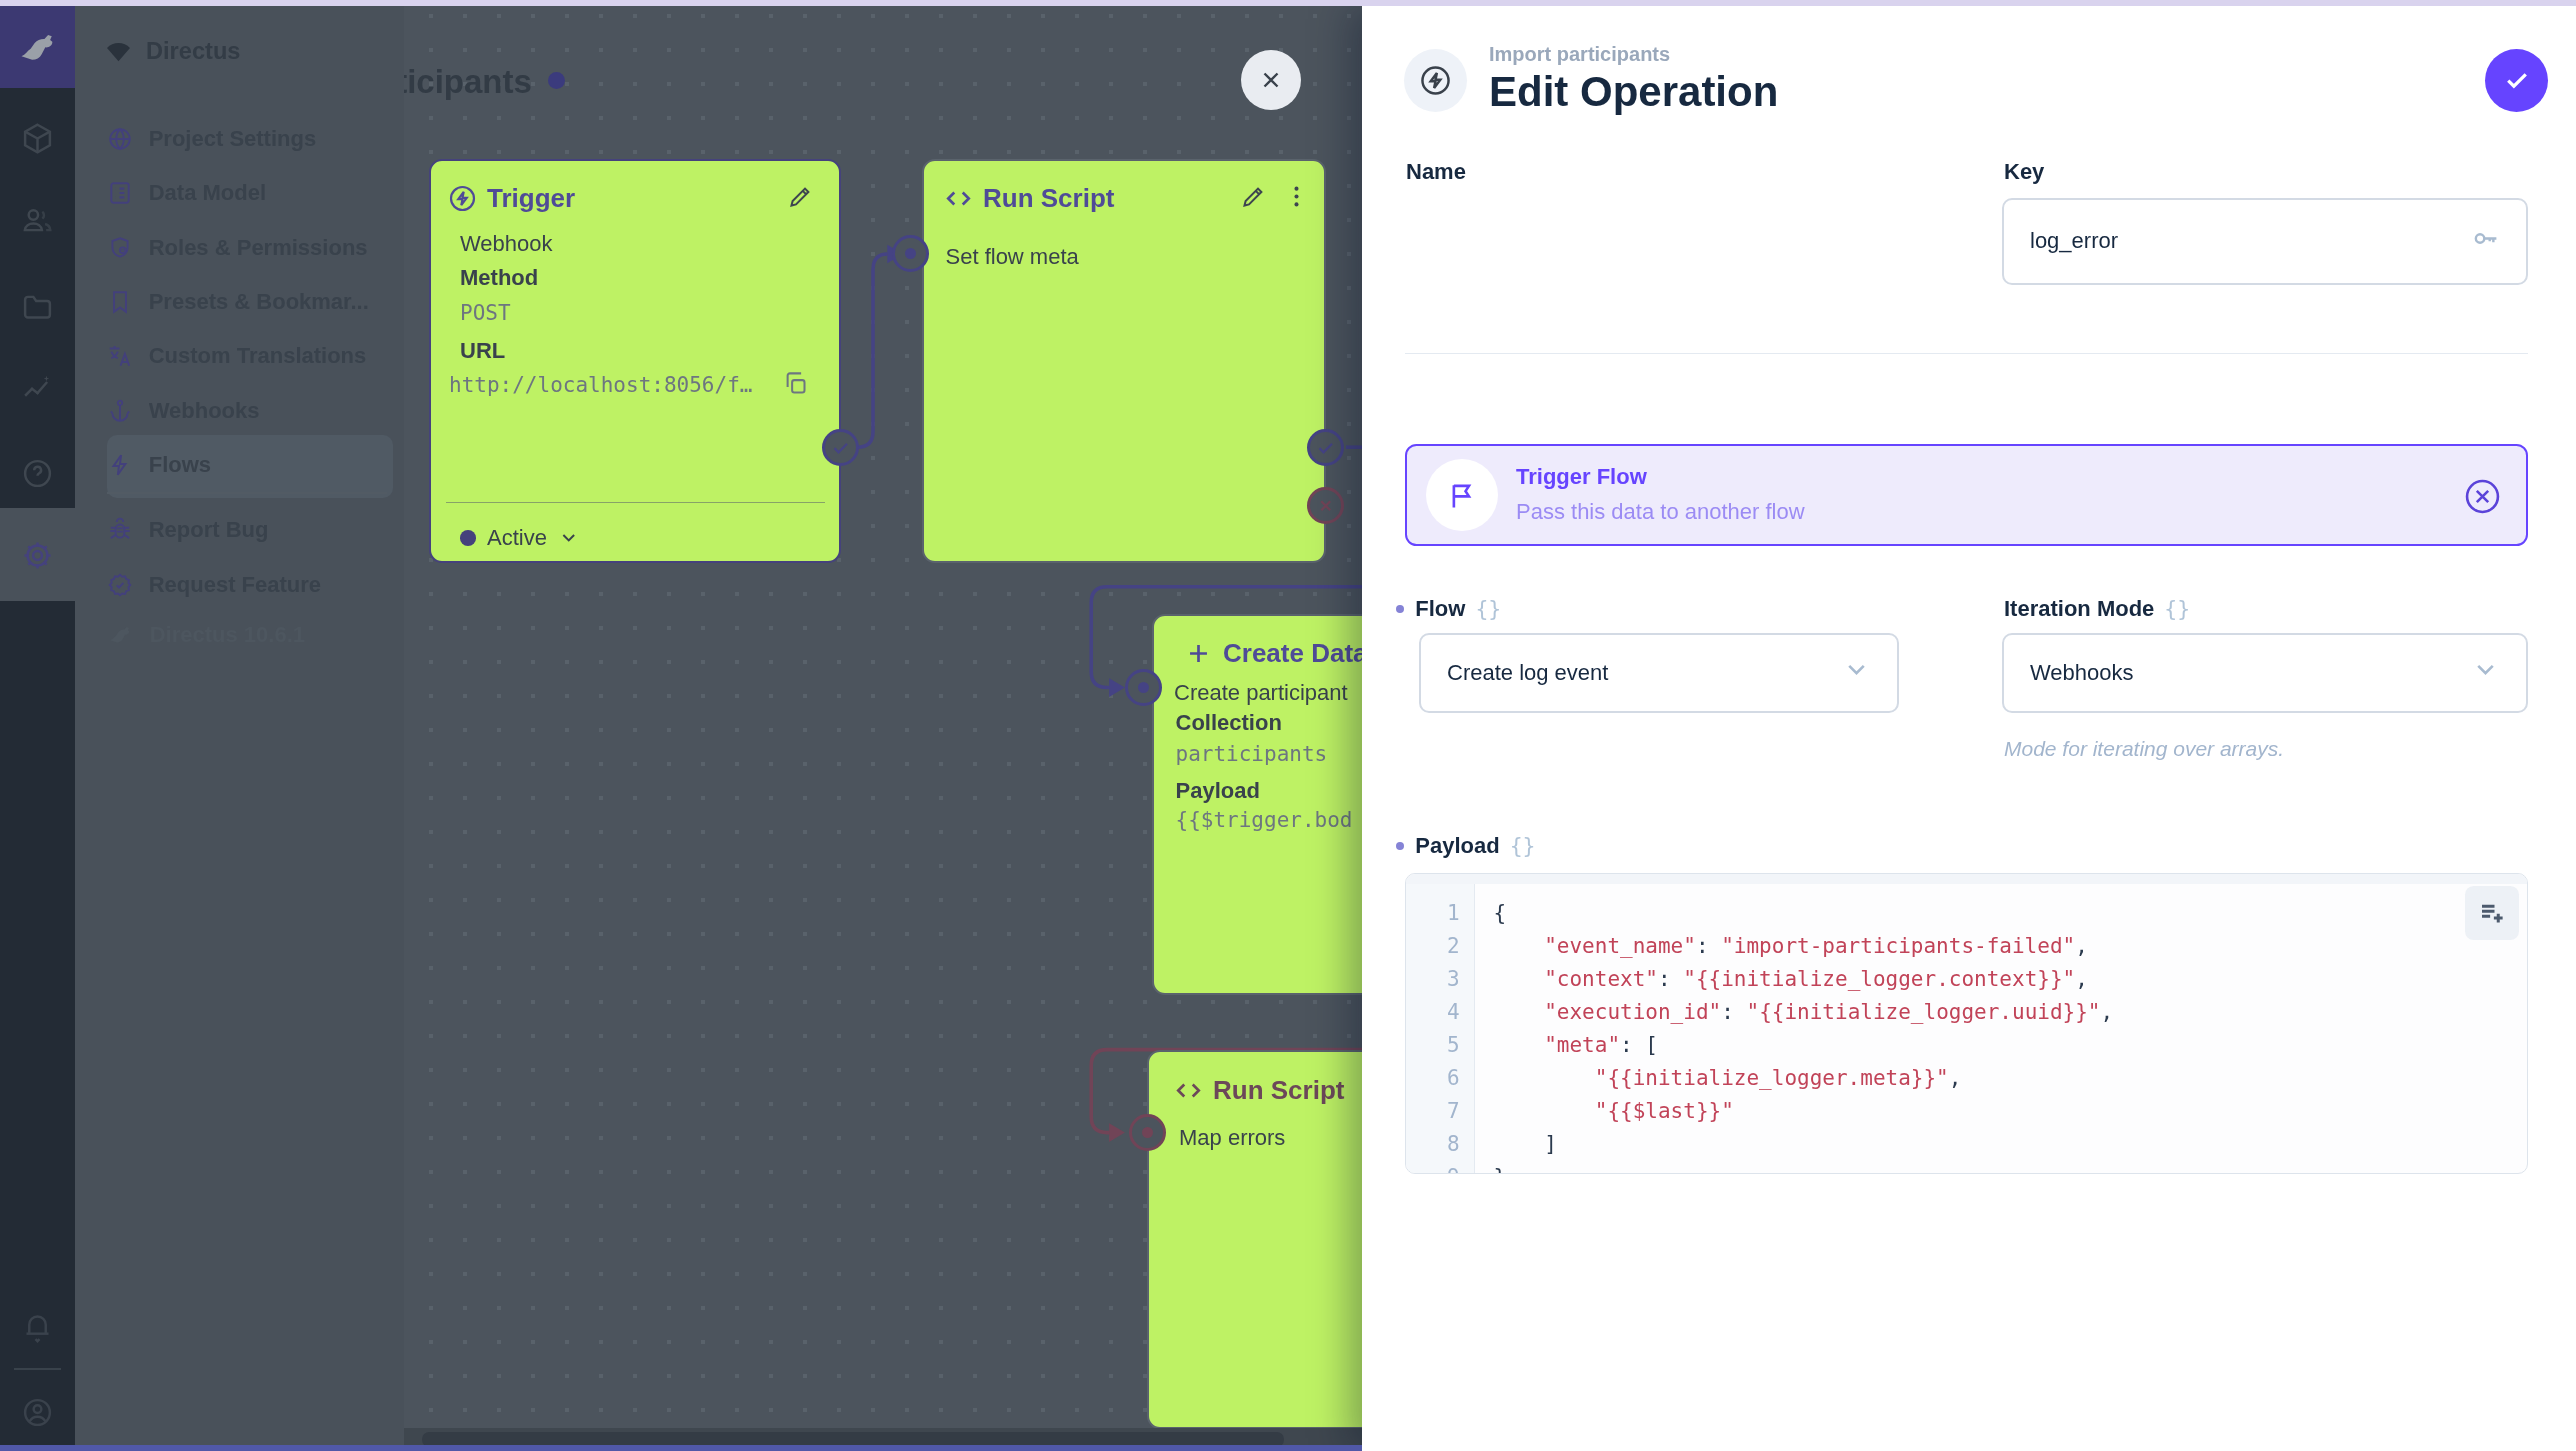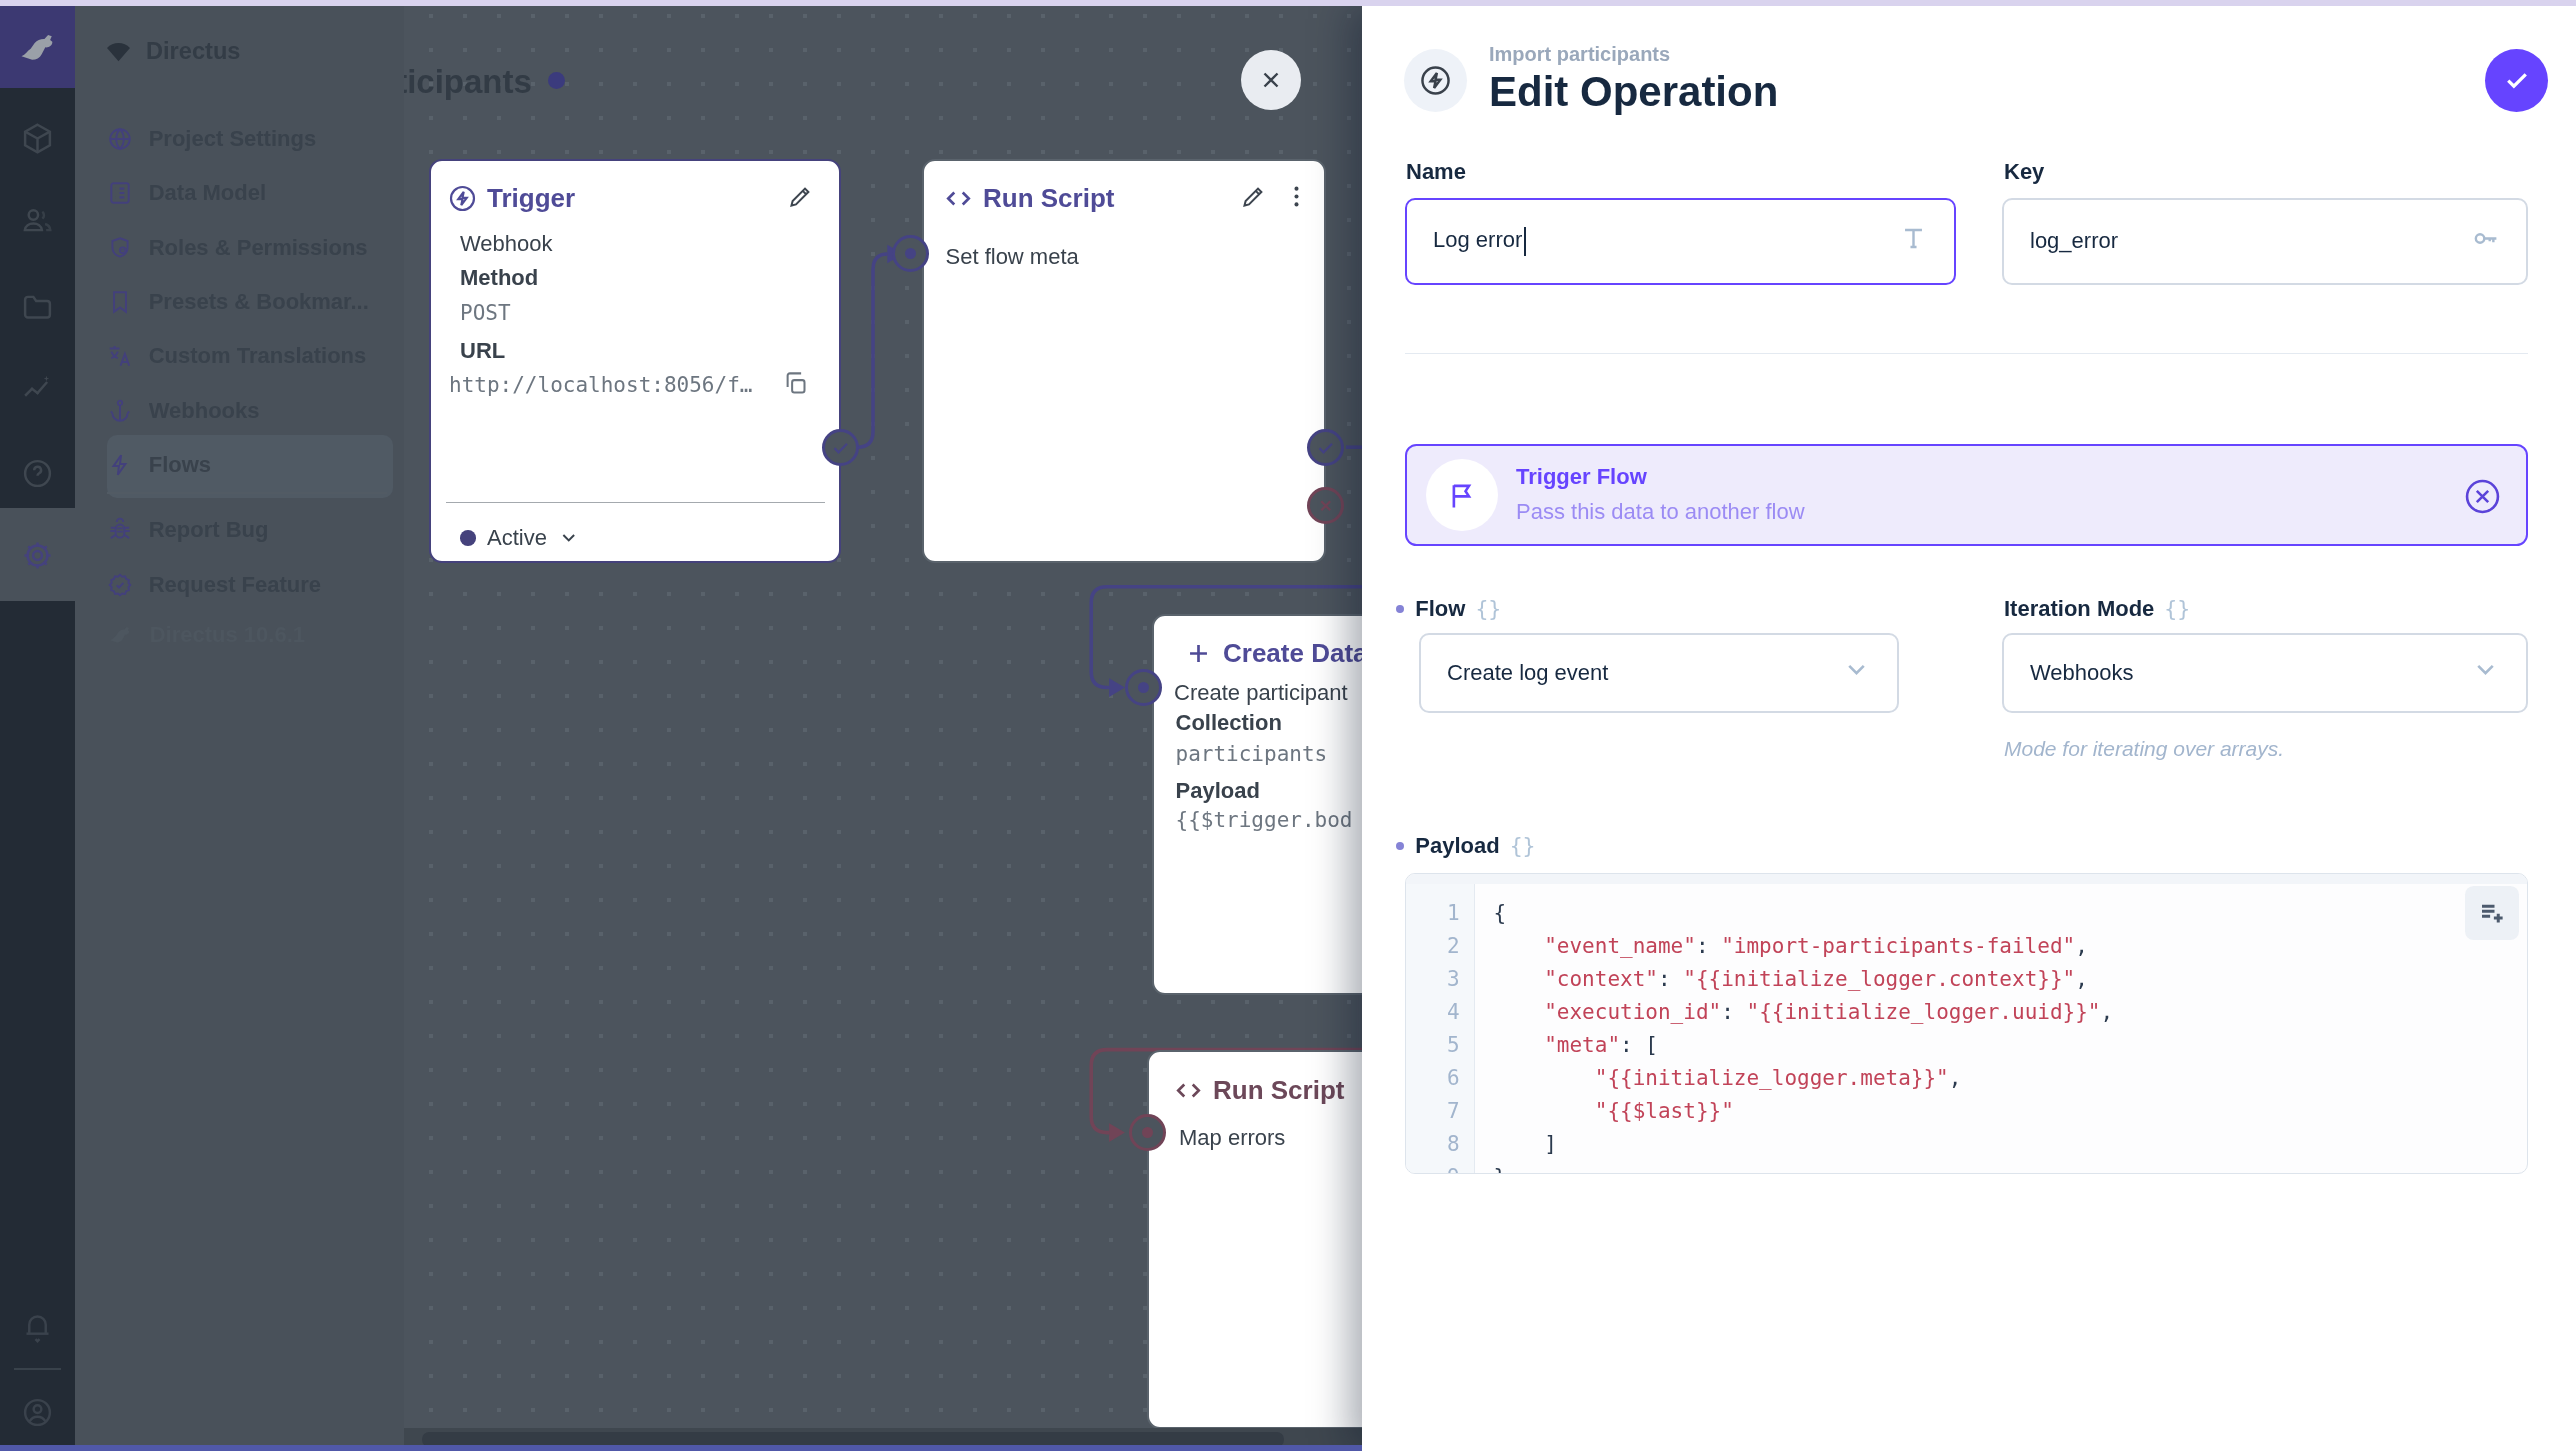--- a/index.html
+++ b/index.html
@@ -36,21 +36,21 @@
     background-image:radial-gradient(#59626b 2.5px, transparent 2.5px); background-size:34px 34px; background-position:10px 27px; }
 
   .c-header-back { left:179px; top:52px; width:57px; height:57px; border-radius:50%; background:#525b64; color:#4a4790; display:flex; align-items:center; justify-content:center; z-index:5; }
   .c-header-back svg { width:30px; height:30px; }
   .c-breadcrumb { left:233px; top:37px; font-size:19.3px; font-weight:bold; color:#5c646e; z-index:5; }
   .c-title { left:233px; top:63px; font-size:33px; font-weight:bold; color:#323b45; z-index:5; }
   .c-title-dot { left:548px; top:72px; width:17px; height:17px; border-radius:50%; background:#3b3b7d; z-index:5; }
   .c-close { left:1241px; top:50px; width:60px; height:60px; border-radius:50%; background:#e9ecf1; color:#39414b; display:flex; align-items:center; justify-content:center; z-index:6; }
   .c-close svg { width:26px; height:26px; }
 
-  .panel { background:#ffffff; border:2.1px solid #5a636c; border-radius:13px; z-index:3; }
+  .panel { background:#bef264; border:2.1px solid #5a636c; border-radius:13px; z-index:3; }
   .panel.purple { border-color:#45427c; }
   .panel-head { position:absolute; display:flex; align-items:center; gap:10px; color:#4f4b97; font-size:26px; font-weight:bold; }
   .panel-head svg { width:29px; height:29px; }
   .panel-head.err { color:#6c4859; }
   .p-tool { position:absolute; color:#3d454f; }
   .p-tool svg { width:27px; height:27px; }
   .p-label { position:absolute; font-size:22px; font-weight:bold; color:#39424c; }
   .p-text  { position:absolute; font-size:22px; color:#39424c; }
   .p-mono  { position:absolute; font-family:"DejaVu Sans Mono", monospace; font-size:21px; color:#6d7680; white-space:nowrap; }
   .p-divider { position:absolute; height:1.4px; background:#5a636c; opacity:.55; }
@@ -420,28 +420,20 @@
       </svg>
   </div>
 
   <div class="abs fld-label" style="left:44px; top:153px;">
       <span>Name</span>
     </div>
   <div class="abs fld-label" style="left:642px; top:153px;">
       <span>Key</span>
     </div>
 
-  <div class="abs input focused" style="left:43px; top:192px; width:551px; height:87px;">
-    <span class="grow"><span>Log error</span><span class="caret"></span></span>
-    <span class="tail-icon">
-      <svg viewBox="0 0 24 24" fill="none" stroke="currentColor" stroke-width="2">
-          <path d="M5 5h14M12 5v14M9.5 19h5"></path>
-        </svg>
-    </span>
-  </div>
   <div class="abs input" style="left:640px; top:192px; width:526px; height:87px;">
     <span class="grow">log_error</span>
     <span class="tail-icon">
       <svg viewBox="0 0 24 24" fill="none" stroke="currentColor" stroke-width="2">
           <circle cx="7.5" cy="12" r="3.5"></circle>
           <path d="M11 12h10M18.5 12v3M15.5 12v2.2"></path>
         </svg>
     </span>
   </div>
 

